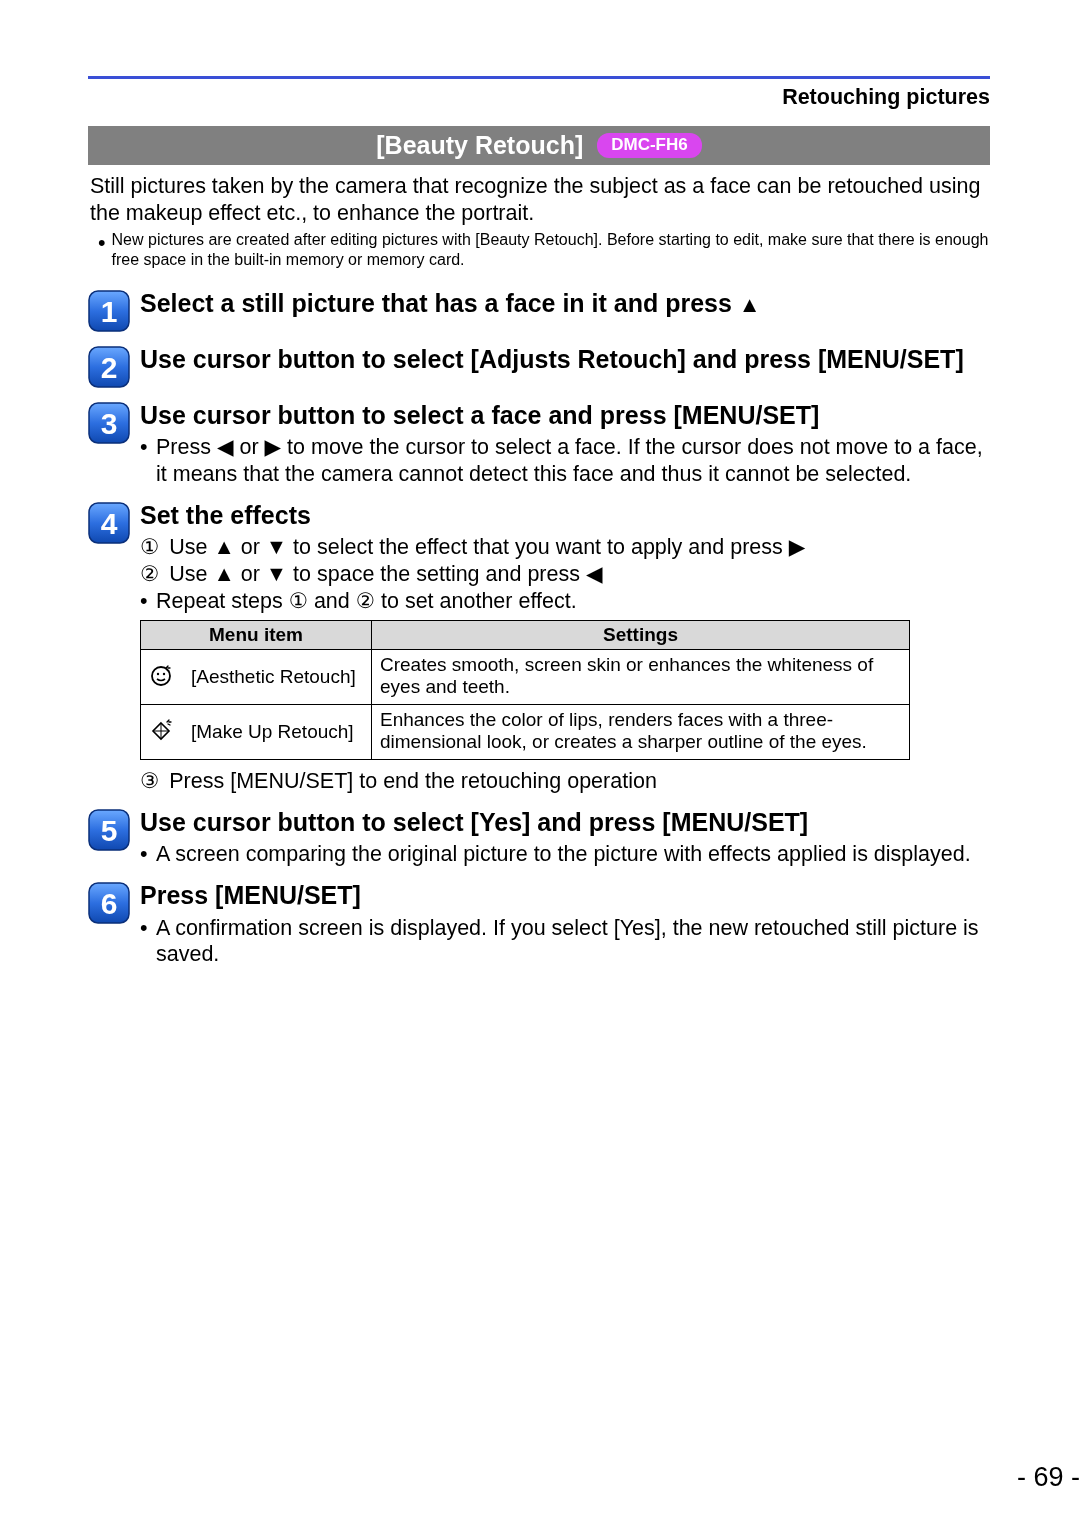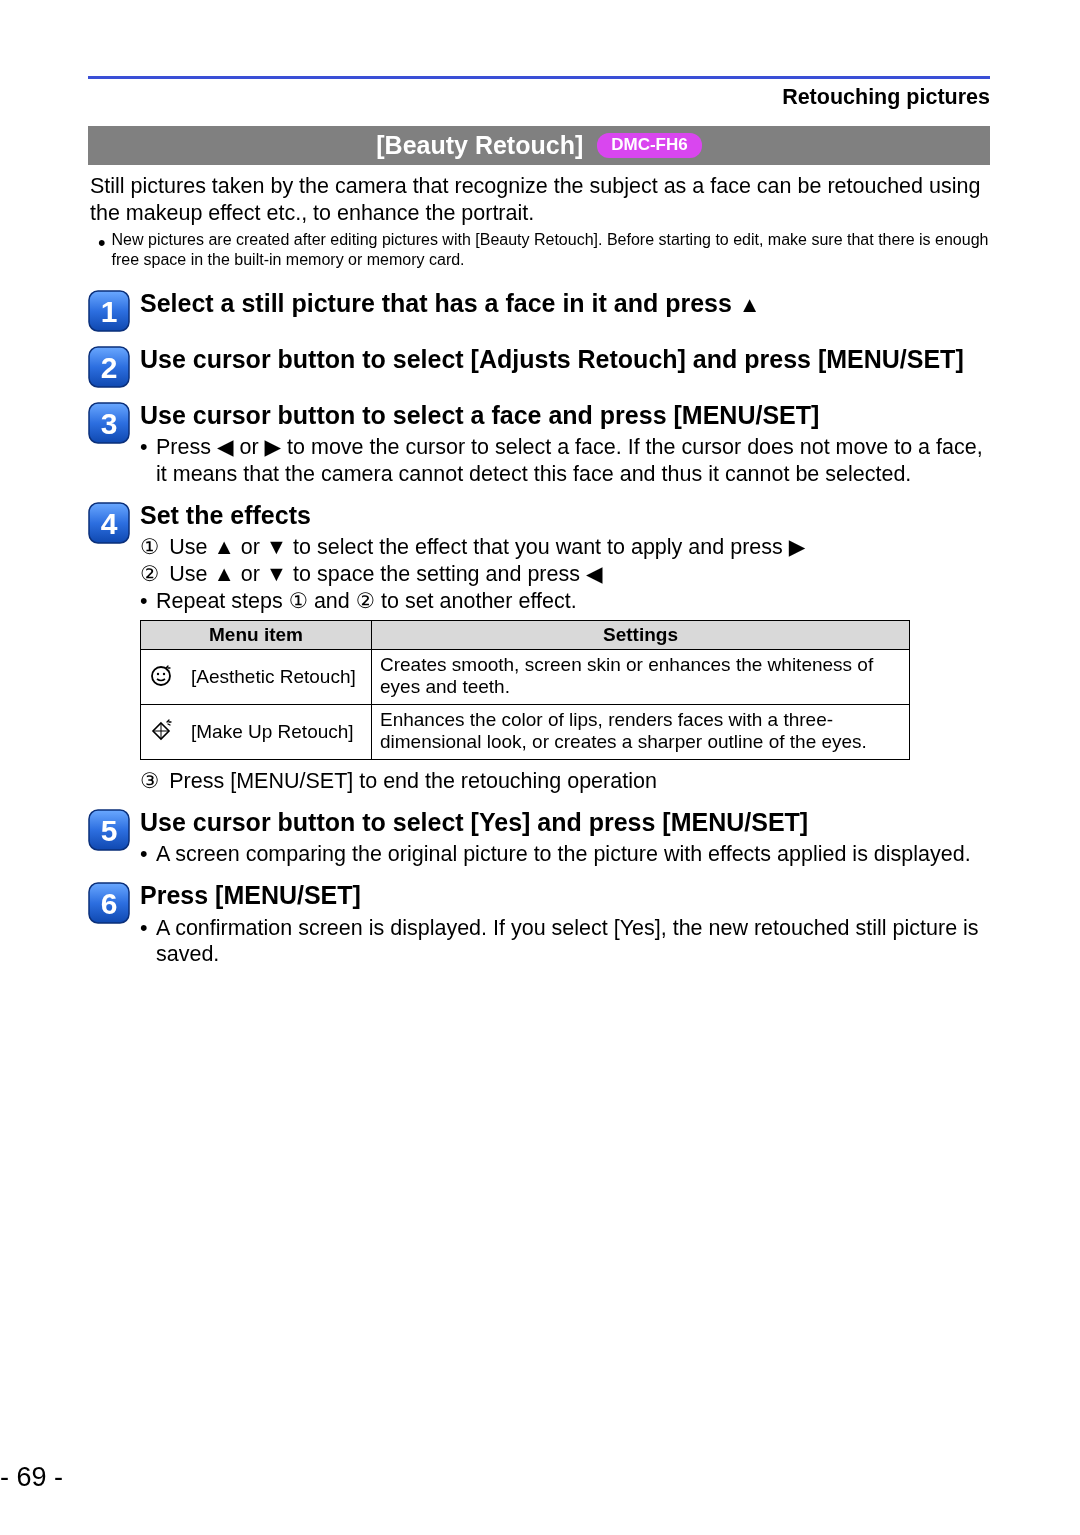--- a/index.html
+++ b/index.html
@@ -29,21 +29,21 @@
   .tri{display:inline-block;}
   .tbl-wrap{margin:6px 0 8px 0;}
   table.menu{border-collapse:collapse;width:770px;font-size:19px;border-radius:30px;}
   table.menu th,table.menu td{border:1px solid #000;vertical-align:middle;}
   table.menu th{background:#d9d9d9;font-weight:bold;padding:3px 6px;text-align:center;}
   table.menu th.c1{width:218px;}
   table.menu td{padding:4px 8px 6px;}
   .mi-cell{display:flex;align-items:flex-end;gap:18px;}
   .mi-icon{width:24px;height:24px;flex-shrink:0;}
   .mi-icon svg{display:block;}
-  .page-num{position:absolute;left:0;right:0;bottom:42px;text-align:left;font-size:27px;}
+  .page-num{position:absolute;left:0;right:0;bottom:42px;text-align:right;font-size:27px;}
 </style>
 </head>
 <body>
 
 <svg width="0" height="0" style="position:absolute">
   <defs>
     <linearGradient id="gnum" x1="0" y1="0" x2="0" y2="1">
       <stop offset="0" stop-color="#6aa8ff"></stop>
       <stop offset="0.5" stop-color="#2d6fe0"></stop>
       <stop offset="1" stop-color="#0f48b0"></stop>

